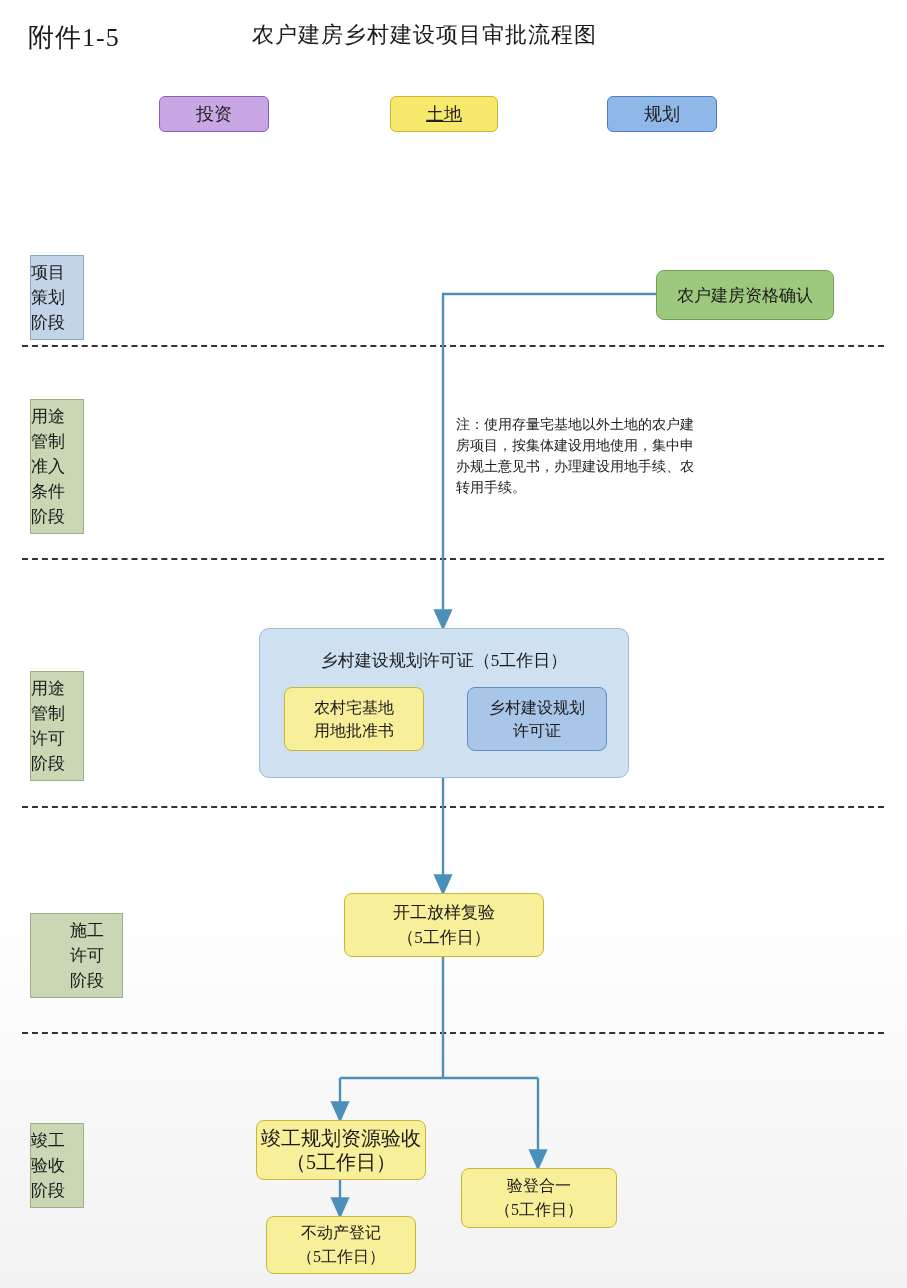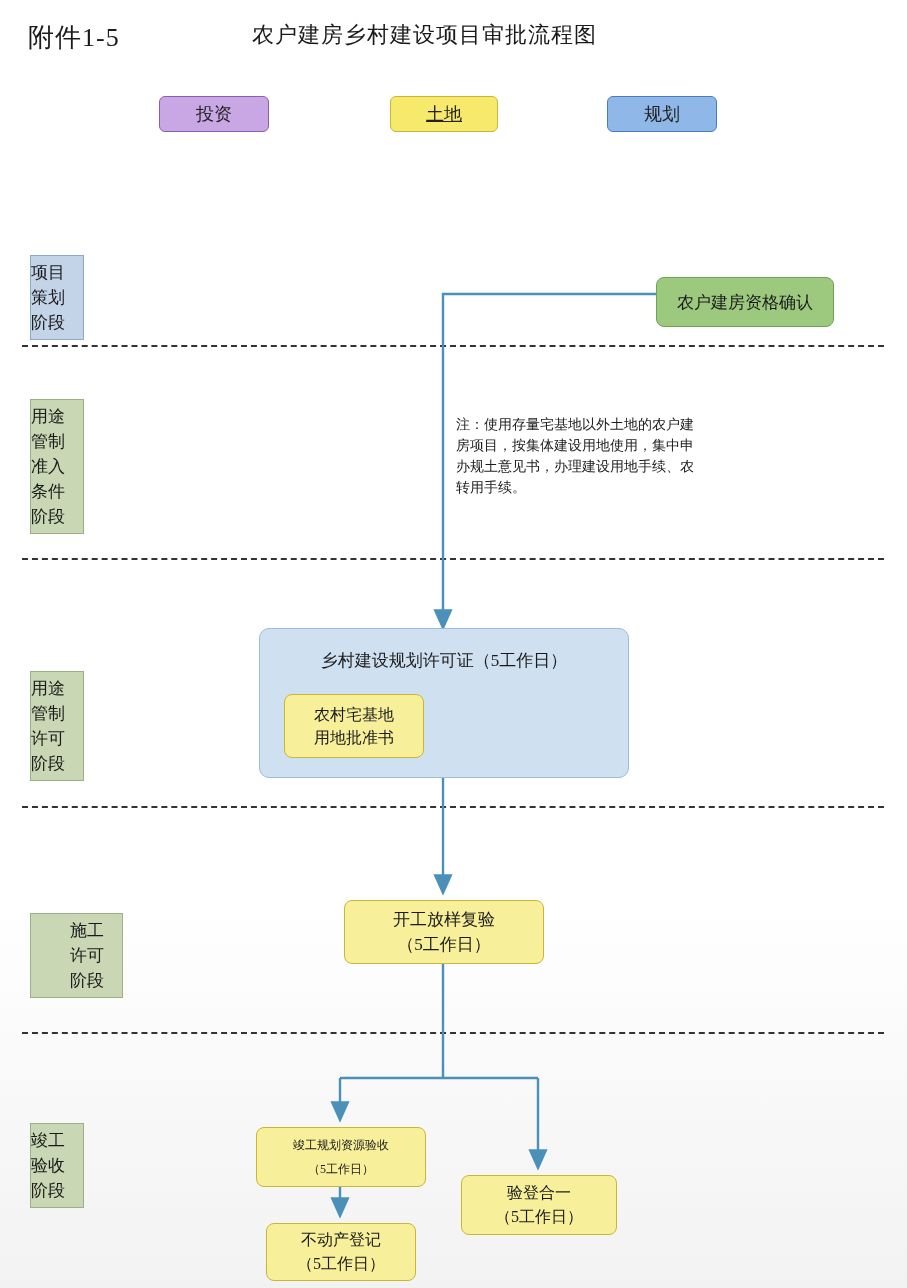--- a/index.html
+++ b/index.html
@@ -96,21 +96,20 @@
   
   .node {
     border-radius: 8px;
     text-align: center;
     font-family: "Liberation Serif", serif;
     color: #1a1a1a;
     display: flex;
     flex-direction: column;
     align-items: center;
     justify-content: center;
-    margin-top: 7px;
   }
   .node .line { display: block; }
 
   #node-qualification {
     left: 656px; top: 270px;
     width: 176px; height: 48px;
     background: #9dc97f;
     border: 1px solid #6fa352;
     font-size: 17px;
   }
@@ -163,21 +162,21 @@
     border: 1px solid #c9b733;
     font-size: 17px;
     line-height: 25px;
   }
 
   #node-completion-accept {
     left: 256px; top: 1120px;
     width: 168px; height: 58px;
     background: #f7ef9a;
     border: 1px solid #c9b733;
-    font-size: 12px;
+    font-size: 20px;
     line-height: 24px;
   }
   #node-combined-accept {
     left: 461px; top: 1168px;
     width: 154px; height: 58px;
     background: #f7ef9a;
     border: 1px solid #c9b733;
     font-size: 16px;
     line-height: 24px;
   }
@@ -261,20 +260,24 @@
   <div class="abs node" id="node-qualification">农户建房资格确认</div>
 
   <div class="abs" id="note-text">注：使用存量宅基地以外土地的农户建房项目，按集体建设用地使用，集中申办规土意见书，办理建设用地手续、农转用手续。</div>
 
   <div class="abs" id="node-permit-group">
     <div id="permit-group-title">乡村建设规划许可证（5工作日）</div>
     <div class="abs node" id="node-homestead">
       <span class="line">农村宅基地</span>
       <span class="line">用地批准书</span>
     </div>
+    <div class="abs node" id="node-rural-plan-permit">
+      <span class="line">乡村建设规划</span>
+      <span class="line">许可证</span>
+    </div>
   </div>
 
   <div class="abs node" id="node-start-check">
     <span class="line">开工放样复验</span>
     <span class="line">（5工作日）</span>
   </div>
 
   <div class="abs node" id="node-completion-accept">
     <span class="line">竣工规划资源验收</span>
     <span class="line">（5工作日）</span>

